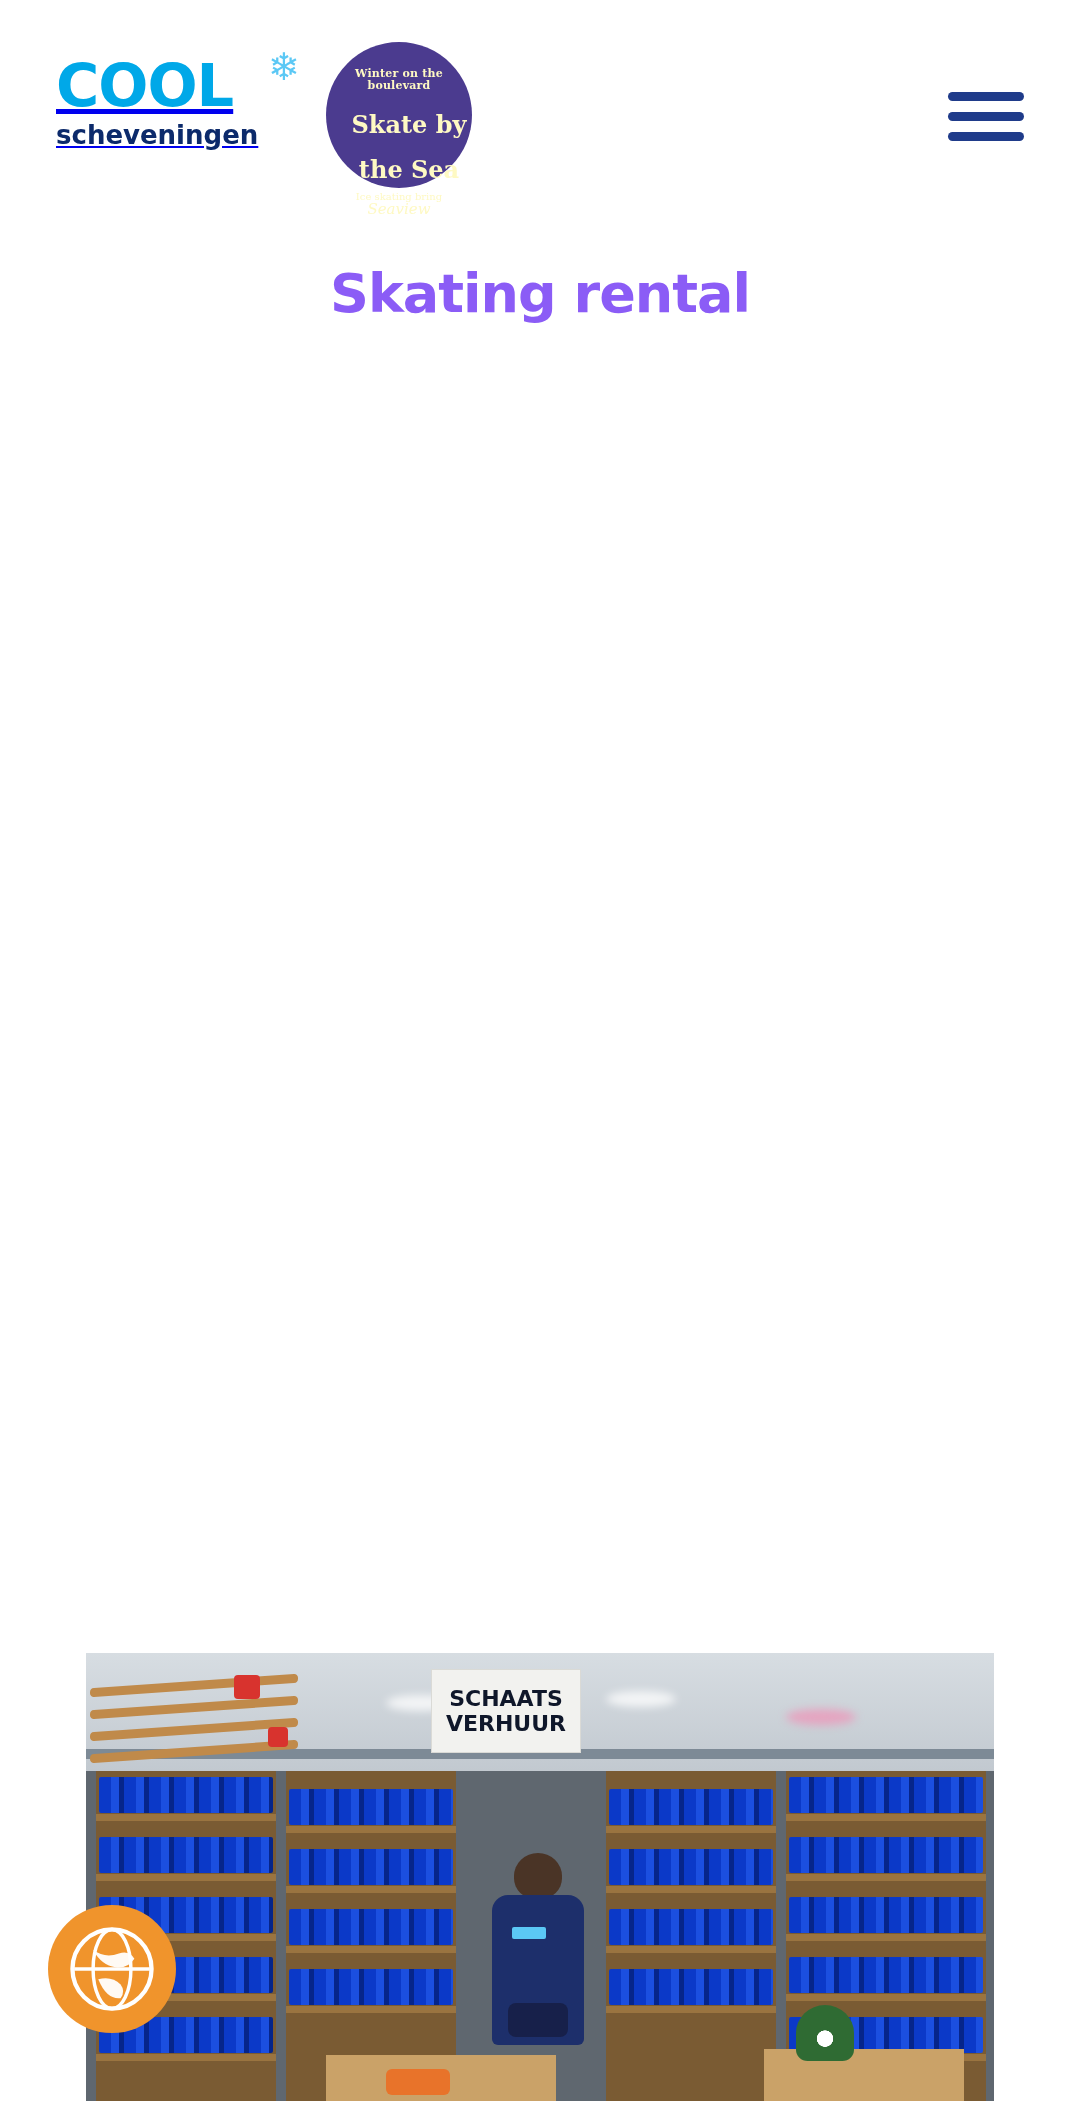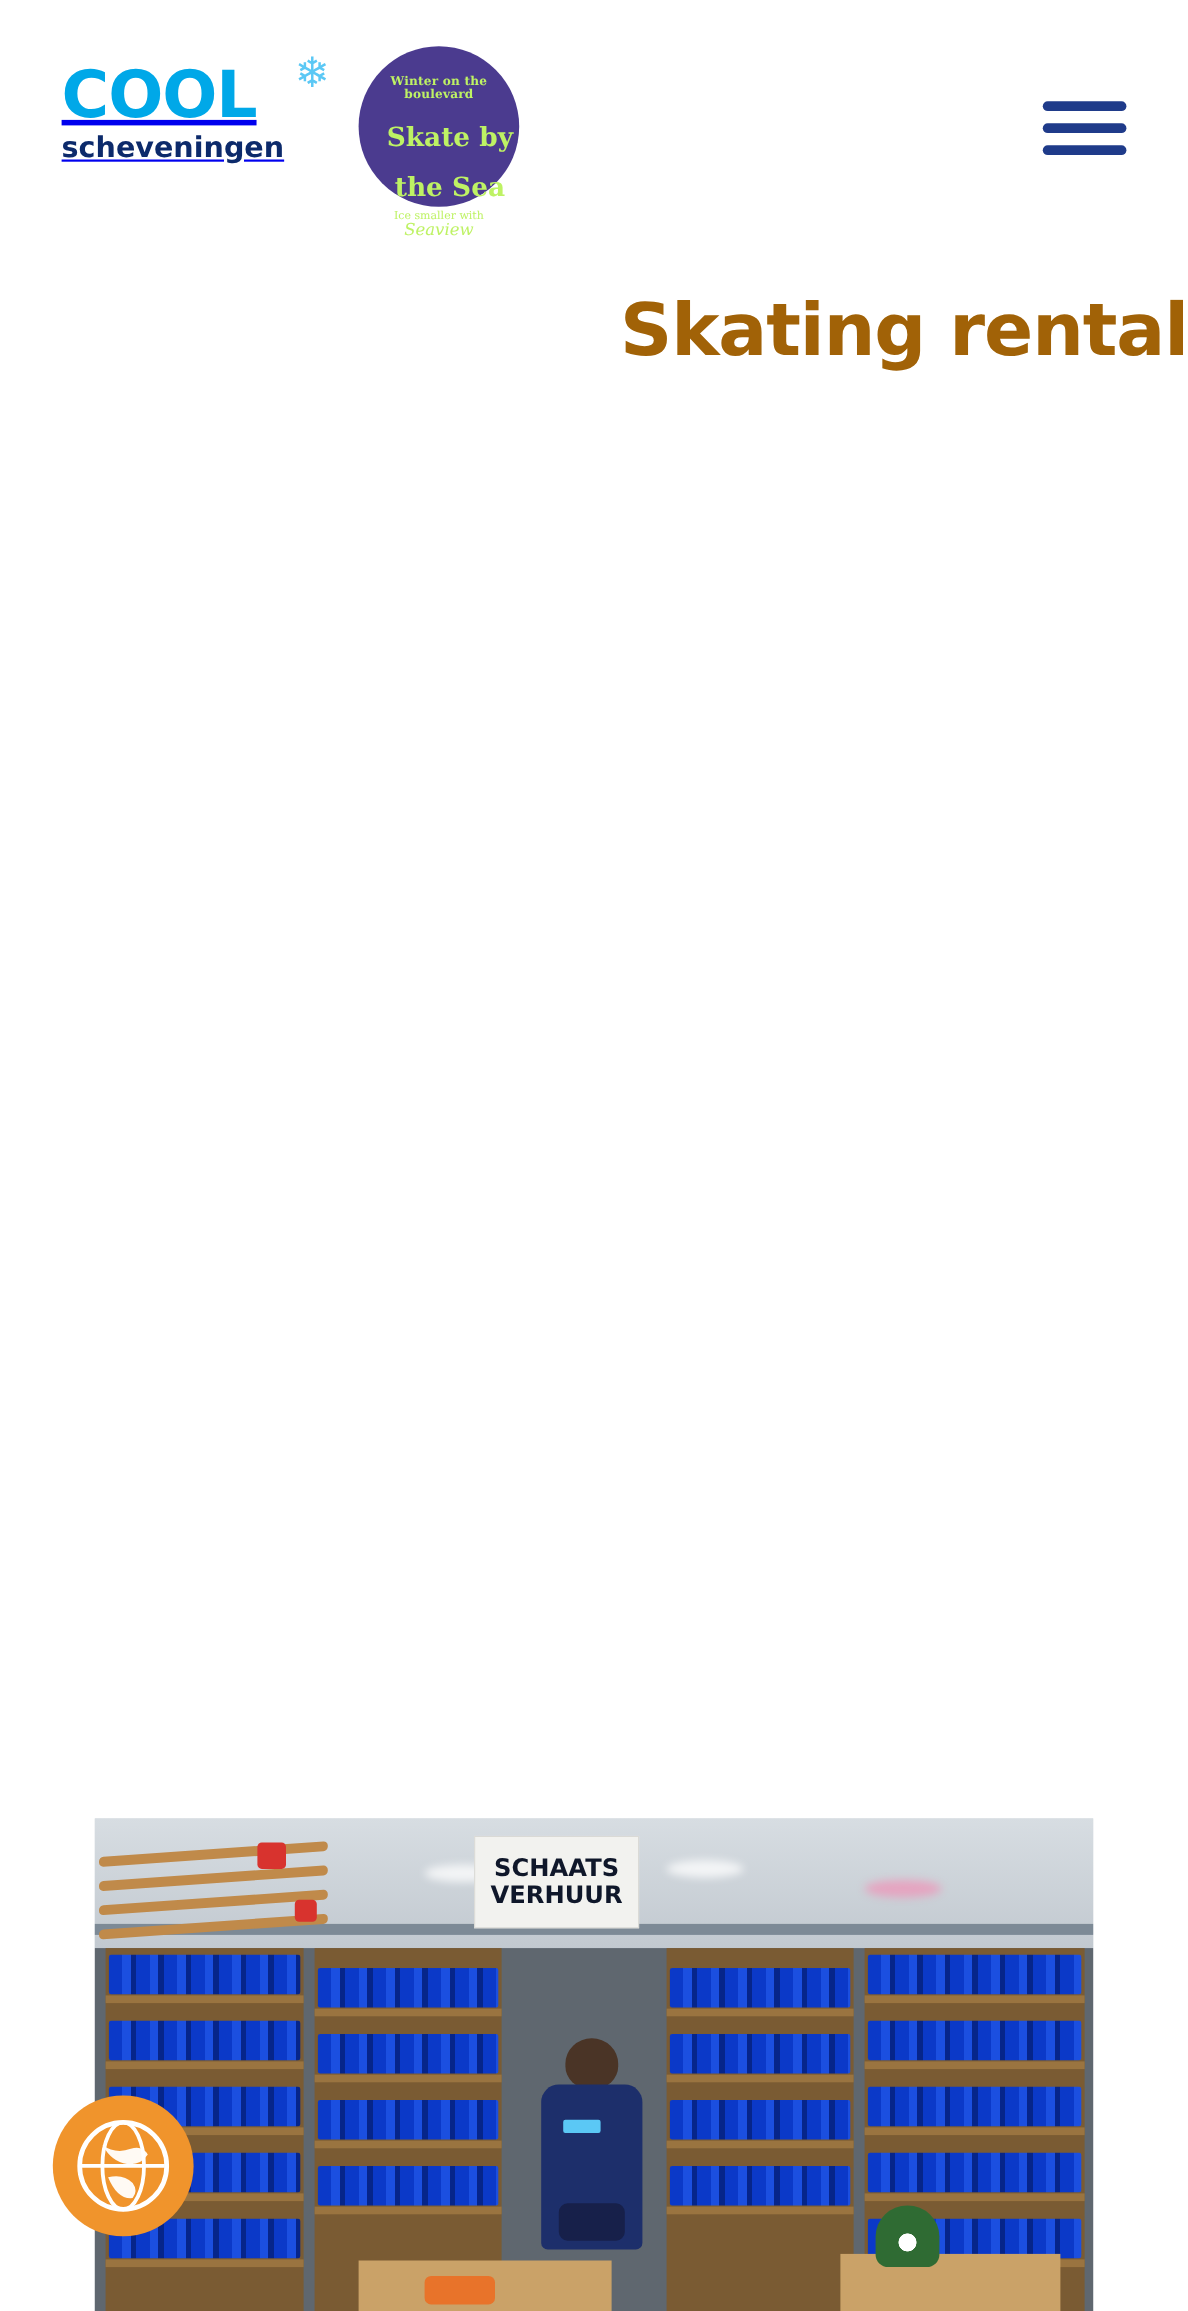--- a/index.html
+++ b/index.html
@@ -69,21 +69,21 @@
   }
 
   .badge {
     position: absolute;
     left: 326px;
     top: 42px;
     width: 146px;
     height: 146px;
     border-radius: 50%;
     background: #4b3b8f;
-    color: #bef264;
+    color: #fef9c3;
     text-align: center;
     padding-top: 26px;
   }
   .badge-top {
     font-family: "DejaVu Serif", serif;
     font-size: 11px;
     font-weight: bold;
     letter-spacing: 0.2px;
     line-height: 1.1;
   }
@@ -120,25 +120,25 @@
     display: block;
     height: 9px;
     border-radius: 5px;
     background: #1f3b8a;
     margin-bottom: 11px;
   }
   .hamburger span:last-child { margin-bottom: 0; }
 
   
   .page-title {
-    text-align: right;
+    text-align: center;
     font-family: "DejaVu Sans", sans-serif;
     font-weight: bold;
-    font-size: 66px;
-    color: #a16207;
+    font-size: 54px;
+    color: #8b5cf6;
     letter-spacing: -1px;
     margin-top: 0px;
   }
 
   
   .body-copy {
     margin-top: 66px;
     padding: 0 72px;
     text-align: center;
     color: #1e3353;
@@ -289,21 +289,21 @@
     <a class="logo-block" href="#">
       <span class="logo-cool">COOL</span>
       <span class="logo-schev">scheveningen</span>
       <span class="snowflake">❄</span>
     </a>
 
     <div class="badge">
       <div class="badge-top">Winter on the boulevard</div>
       <div class="badge-main">Skate by</div>
       <div class="badge-main">the Sea</div>
-      <div class="badge-sub">Ice smaller with</div>
+      <div class="badge-sub">Ice skating bring</div>
       <div class="badge-script">Seaview</div>
     </div>
 
     <div class="hamburger">
       <span></span>
       <span></span>
       <span></span>
     </div>
   </div>
 

